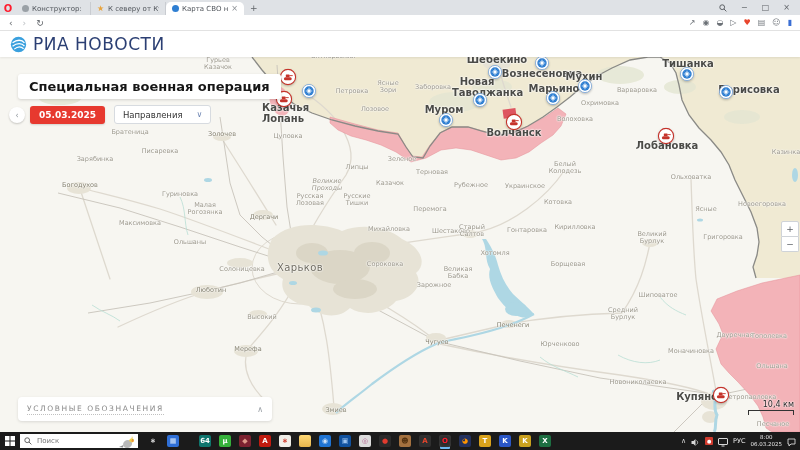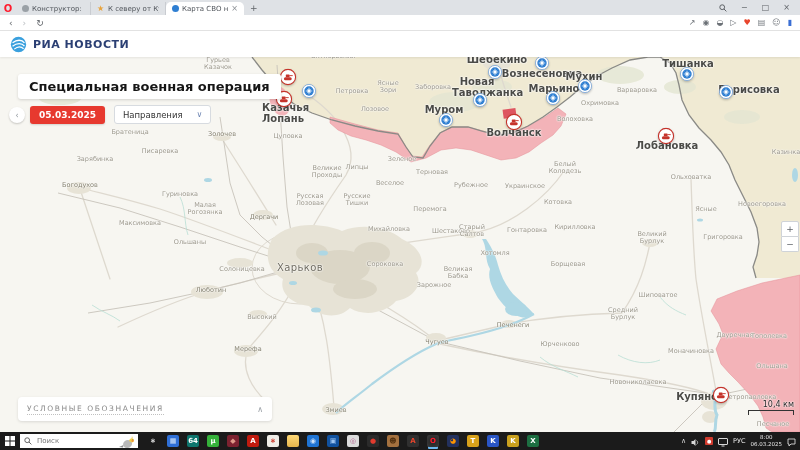--- a/index.html
+++ b/index.html
@@ -35,21 +35,21 @@
   .urlbox .lock{display:flex;}
   .url{font-size:7.5px;color:#7d838a;white-space:nowrap;overflow:hidden;}
   .url b{color:#202124;font-weight:bold;}
   .tb-icons{margin-left:auto;display:flex;align-items:center;gap:7px;padding-right:8px;}
   .tb-icons span{font-size:8px;color:#6c7177;line-height:15px;}
 
   
   .sitehdr{position:absolute;left:0;top:31px;width:800px;height:26px;background:#fff;
     display:flex;align-items:center;box-shadow:0 1px 2px rgba(0,0,0,.08);z-index:5;}
   .ria-logo{margin-left:10px;margin-right:6px;display:flex;}
-  .ria-brand{font-size:11px;font-weight:bold;letter-spacing:.5px;color:#2b3f73;}
+  .ria-brand{font-size:17px;font-weight:normal;letter-spacing:.5px;color:#2b3f73;}
 
   
   .map{position:absolute;left:0;top:57px;width:800px;height:375px;overflow:hidden;cursor:grab;}
   .map svg.terrain{position:absolute;left:0;top:0;}
   .lbl-layer,.mk-layer{position:absolute;left:0;top:0;width:800px;height:375px;pointer-events:none;}
   .maplbl{position:absolute;transform:translate(-50%,-50%);font-size:6.5px;line-height:1.12;
     color:#9b978a;text-align:center;white-space:normal;
     text-shadow:0 0 2px #fff,0 0 2px #fff,0 0 1px #fff;}
   .maplbl.n{white-space:nowrap;}
   .maplbl.t{color:#85816f;white-space:nowrap;}
@@ -298,24 +298,24 @@
         <div class="maplbl " style="width: 42px; left: 205px; top: 152px;">Малая Рогозянка</div>
         <div class="maplbl n" style="left: 140px; top: 167px;">Максимовка</div>
         <div class="maplbl t" style="left: 264px; top: 161px;">Дергачи</div>
         <div class="maplbl n" style="left: 190px; top: 186px;">Ольшаны</div>
         <div class="maplbl n" style="left: 242px; top: 213px;">Солоницевка</div>
         <div class="maplbl t" style="left: 211px; top: 234px;">Люботин</div>
         <div class="maplbl n" style="left: 262px; top: 261px;">Высокий</div>
         <div class="maplbl t" style="left: 248px; top: 293px; text-align: right;">Мерефа</div>
         <div class="maplbl t" style="left: 336px; top: 354px;">Змиев</div>
         <div class="maplbl n" style="left: 357px; top: 111px;">Липцы</div>
-        <div class="maplbl " style="width: 38px; left: 327px; top: 115px;">Великие Проходы</div>
+        <div class="maplbl " style="width: 38px; left: 327px; top: 128px; font-style: italic;">Великие Проходы</div>
         <div class="maplbl n" style="left: 402px; top: 103px;">Зеленое</div>
         <div class="maplbl n" style="left: 432px; top: 116px;">Терновая</div>
-        <div class="maplbl n" style="left: 390px; top: 127px;">Веселое</div>
+        <div class="maplbl n" style="left: 390px; top: 127px;">Казачок</div>
         <div class="maplbl " style="width: 36px; left: 310px; top: 143px;">Русская Лозовая</div>
         <div class="maplbl " style="width: 34px; left: 357px; top: 143px;">Русские Тишки</div>
         <div class="maplbl n" style="left: 430px; top: 153px;">Перемога</div>
         <div class="maplbl n" style="left: 383px; top: 173px; margin-left: 6px;">Михайловка</div>
         <div class="maplbl n" style="left: 415px; top: 175px; margin-left: 36px;">Шестаково</div>
         <div class="maplbl n" style="left: 385px; top: 208px;">Сороковка</div>
         <div class="maplbl n" style="left: 434px; top: 229px;">Зарожное</div>
         <div class="maplbl " style="width: 32px; left: 458px; top: 216px;">Великая Бабка</div>
         <div class="maplbl " style="width: 32px; left: 472px; top: 174px;">Старый Салтов</div>
         <div class="maplbl n" style="left: 527px; top: 174px;">Гонтаровка</div>
@@ -512,21 +512,21 @@
           <circle cx="15.6" cy="5.8" r="1.1" fill="#ef8f3a"></circle>
           <path d="M14.5 3.5 L15 1 L15.8 3.2 Z" fill="#f2cf4a"></path>
           <circle cx="15.9" cy="4.6" r="0.4" fill="#333"></circle>
           <path d="M6.5 10 L2 12 L6 12.5 Z" fill="#8f8f8f"></path>
         </svg>
       </span>
     </div>
     <div class="apps" id="taskbar-apps">
         <span class="tbapp" style="background: transparent; color: rgb(207, 207, 207);">∗</span>
         <span class="tbapp" style="background: rgb(47, 111, 214); color: rgb(207, 226, 248);">▦</span>
-        <span class="tbapp" style="background: #0f766e; color: rgb(255, 255, 255);">64</span>
+        <span class="tbapp" style="background: #0f766e; color: rgb(255, 255, 255); margin-left: 12px;">64</span>
         <span class="tbapp" style="background: rgb(53, 177, 58); color: rgb(255, 255, 255);">µ</span>
         <span class="tbapp" style="background: rgb(124, 34, 48); color: rgb(221, 153, 136);">◆</span>
         <span class="tbapp" style="background: rgb(193, 27, 15); color: rgb(255, 255, 255);">A</span>
         <span class="tbapp" style="background: rgb(240, 238, 232); color: rgb(208, 72, 58);">∗</span>
         <span class="tbapp" style="background: linear-gradient(rgb(255, 217, 119), rgb(232, 182, 76)); color: rgb(154, 107, 20);"></span>
         <span class="tbapp" style="background: rgb(31, 116, 212); color: rgb(207, 226, 248);">◉</span>
         <span class="tbapp" style="background: rgb(16, 81, 158); color: rgb(156, 195, 239);">▣</span>
         <span class="tbapp" style="background: rgb(220, 220, 220); color: rgb(176, 90, 138);">◎</span>
         <span class="tbapp" style="background: rgb(43, 43, 43); color: rgb(226, 59, 46);">●</span>
         <span class="tbapp" style="background: rgb(164, 113, 63); color: rgb(85, 51, 17);">☻</span>

